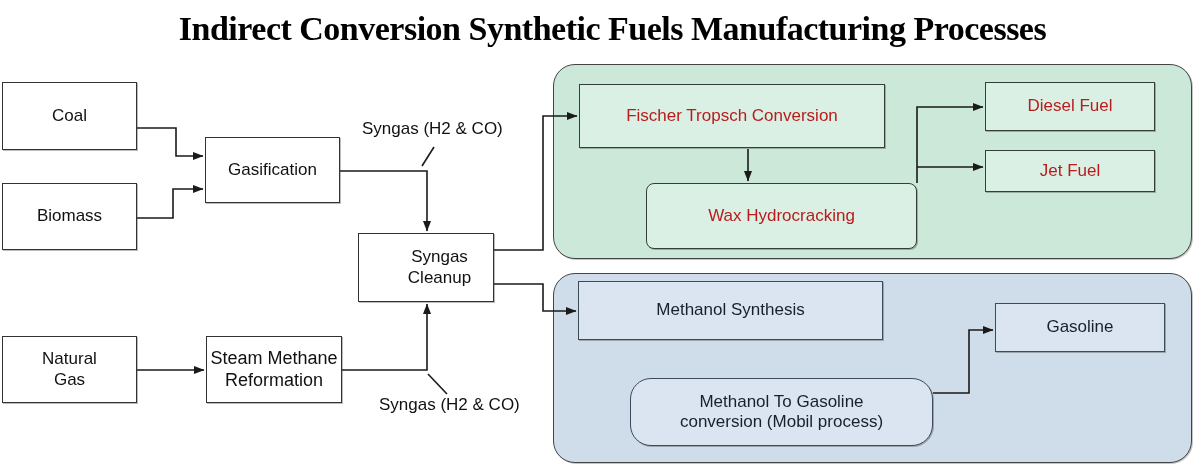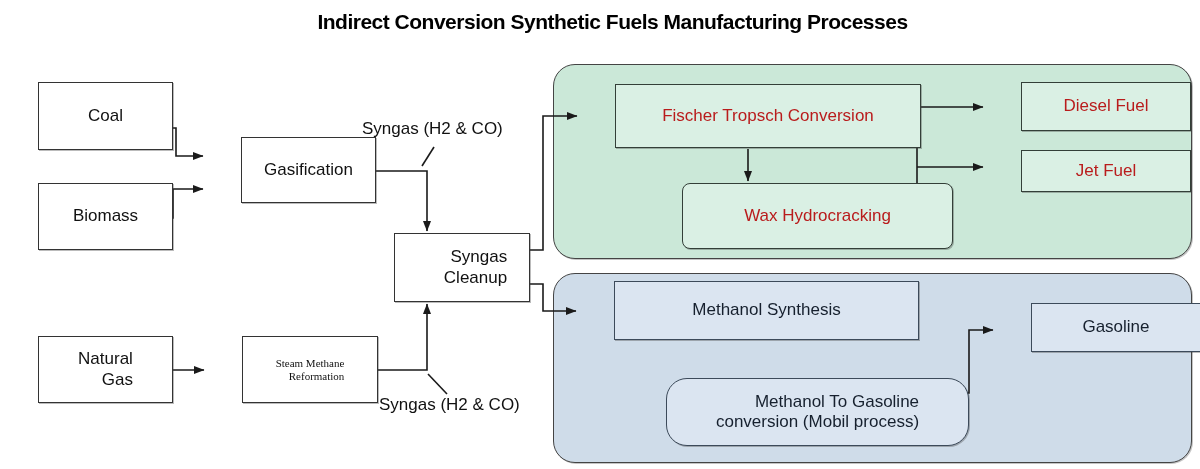--- a/index.html
+++ b/index.html
@@ -13,38 +13,39 @@
     --blue-border:#3c4a5a;
   }
   html,body{margin:0;padding:0;background:#ffffff;}
   #canvas{
     position:relative;width:1200px;height:469px;background:#ffffff;
     font-family:"Liberation Sans","DejaVu Sans",sans-serif;color:#111;
     overflow:hidden;
   }
   .title{
     position:absolute;left:25px;top:10px;width:1175px;text-align:center;
-    font-size:21px;font-weight:bold;letter-spacing:-0.5px;color:#000;
+    font-size:34px;font-weight:bold;letter-spacing:-0.5px;color:#000;
     white-space:nowrap;
+    font-family:Liberation Serif, serif;
   }
   .node{
     position:absolute;display:flex;align-items:center;justify-content:center;
-    text-align:right;background:#ffffff;border:1.6px solid var(--box-border);
+    text-align:center;background:#ffffff;border:1.6px solid var(--box-border);
     box-sizing:border-box;white-space:pre-line;line-height:1.18;
-    font-size:17px;box-shadow:1px 1px 0 rgba(60,60,60,0.35);margin-left:36px;
+    font-size:17px;box-shadow:1px 1px 0 rgba(60,60,60,0.35);
   }
   .group{
     position:absolute;border:1.6px solid #444;border-radius:22px;
     box-sizing:border-box;box-shadow:1px 1px 0 rgba(60,60,60,0.3);
   }
   .group.green{background:var(--green-group-fill);}
   .group.blue{background:var(--blue-group-fill);}
   .node.green{background:var(--green-box-fill);border-color:var(--green-border);color:#b91c1c;}
   .node.blue{background:var(--blue-box-fill);border-color:var(--blue-border);color:#16202e;}
-  .node.small{font-size:11px;font-family:Liberation Serif, serif;}
+  .node.small{font-size:18px;}
   .anno{
     position:absolute;font-size:17px;color:#111;text-align:center;white-space:nowrap;
   }
   svg.connectors{position:absolute;left:0;top:0;pointer-events:none;}
   svg.connectors path.c{fill:none;stroke:var(--line);stroke-width:1.6px;}
   svg.connectors .arrowhead{fill:var(--line);}
 </style>
 </head>
 <body>
 

